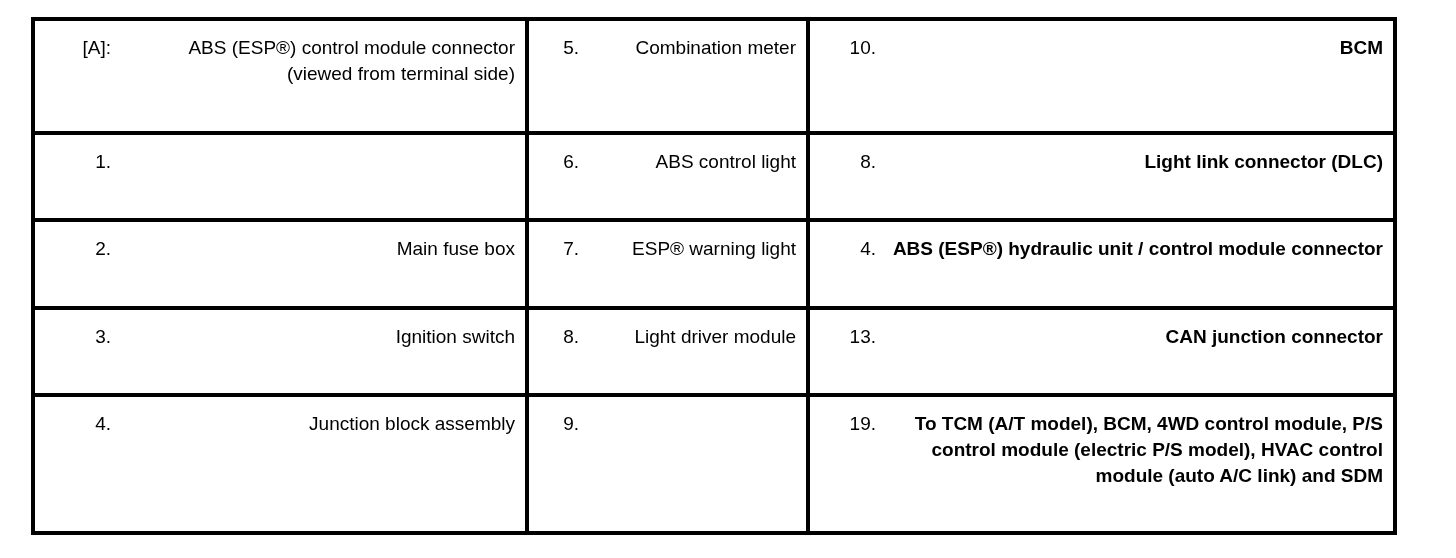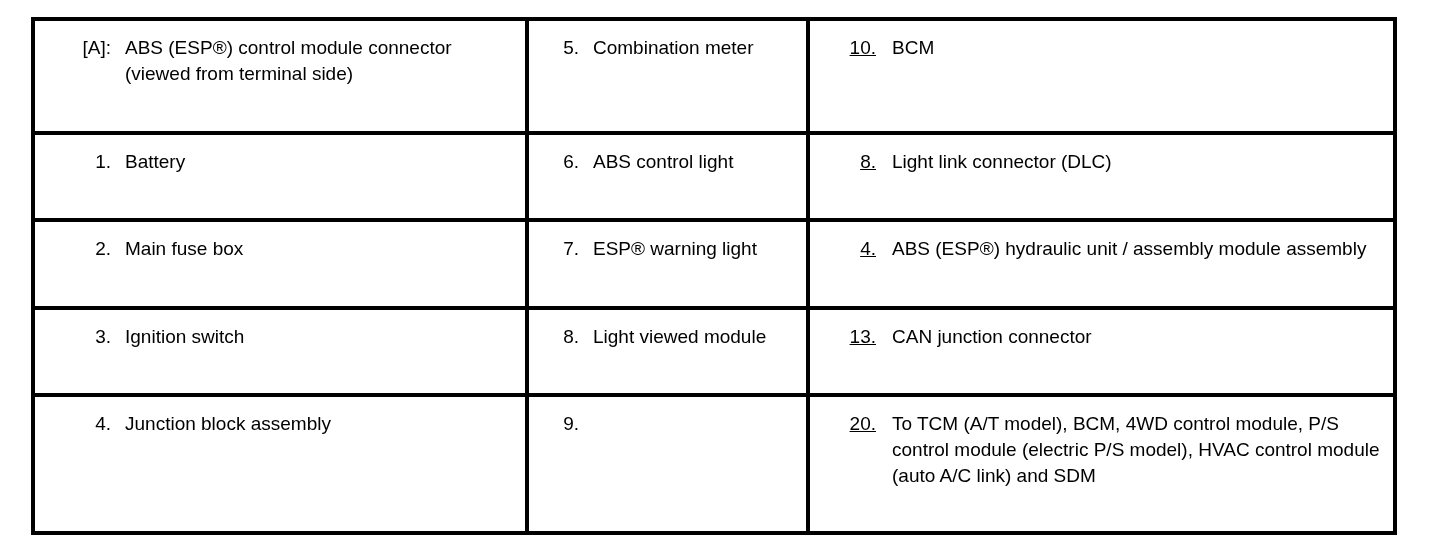--- a/index.html
+++ b/index.html
@@ -76,32 +76,32 @@
   .cell-key {
     flex: 0 0 auto;
     font-size: 19px;
     line-height: 26px;
     text-align: right;
     white-space: nowrap;
     letter-spacing: 0px;
   }
   .col-1 .cell-key { width: 62px; }
   .col-2 .cell-key { width: 38px; }
-  .col-3 .cell-key { width: 54px; text-decoration: underline; }
+  .col-3 .cell-key { width: 54px; }
 
   .cell-text {
     flex: 1 1 auto;
     font-size: 19px;
     line-height: 26px;
     padding-left: 14px;
-    text-align: left;
+    text-align: right;
     word-wrap: break-word;
   }
 
-  .col-3 .cell-text { padding-left: 16px; }
+  .col-3 .cell-text { padding-left: 16px; font-weight: bold; }
 </style>
 </head>
 <body>
 
 <div class="page">
 
   <div class="legend-table">
 
     <div class="legend-row row-h-115">
       <div class="legend-cell col-1">
@@ -114,21 +114,20 @@
       </div>
       <div class="legend-cell col-3">
         <span class="cell-key">10.</span>
         <span class="cell-text">BCM</span>
       </div>
     </div>
 
     <div class="legend-row row-h-88">
       <div class="legend-cell col-1">
         <span class="cell-key">1.</span>
-        <span class="cell-text">Battery</span>
       </div>
       <div class="legend-cell col-2">
         <span class="cell-key">6.</span>
         <span class="cell-text">ABS control light</span>
       </div>
       <div class="legend-cell col-3">
         <span class="cell-key">8.</span>
         <span class="cell-text">Light link connector (DLC)</span>
       </div>
     </div>
@@ -137,47 +136,47 @@
       <div class="legend-cell col-1">
         <span class="cell-key">2.</span>
         <span class="cell-text">Main fuse box</span>
       </div>
       <div class="legend-cell col-2">
         <span class="cell-key">7.</span>
         <span class="cell-text">ESP® warning light</span>
       </div>
       <div class="legend-cell col-3">
         <span class="cell-key">4.</span>
-        <span class="cell-text">ABS (ESP®) hydraulic unit / assembly module assembly</span>
+        <span class="cell-text">ABS (ESP®) hydraulic unit / control module connector</span>
       </div>
     </div>
 
     <div class="legend-row row-h-88">
       <div class="legend-cell col-1">
         <span class="cell-key">3.</span>
         <span class="cell-text">Ignition switch</span>
       </div>
       <div class="legend-cell col-2">
         <span class="cell-key">8.</span>
-        <span class="cell-text">Light viewed module</span>
+        <span class="cell-text">Light driver module</span>
       </div>
       <div class="legend-cell col-3">
         <span class="cell-key">13.</span>
         <span class="cell-text">CAN junction connector</span>
       </div>
     </div>
 
     <div class="legend-row row-h-135">
       <div class="legend-cell col-1">
         <span class="cell-key">4.</span>
         <span class="cell-text">Junction block assembly</span>
       </div>
       <div class="legend-cell col-2">
         <span class="cell-key">9.</span>
       </div>
       <div class="legend-cell col-3">
-        <span class="cell-key">20.</span>
+        <span class="cell-key">19.</span>
         <span class="cell-text">To TCM (A/T model), BCM, 4WD control module, P/S control module (electric P/S model), HVAC control module (auto A/C link) and SDM</span>
       </div>
     </div>
 
   </div>
 </div>
 
 </body></html>

